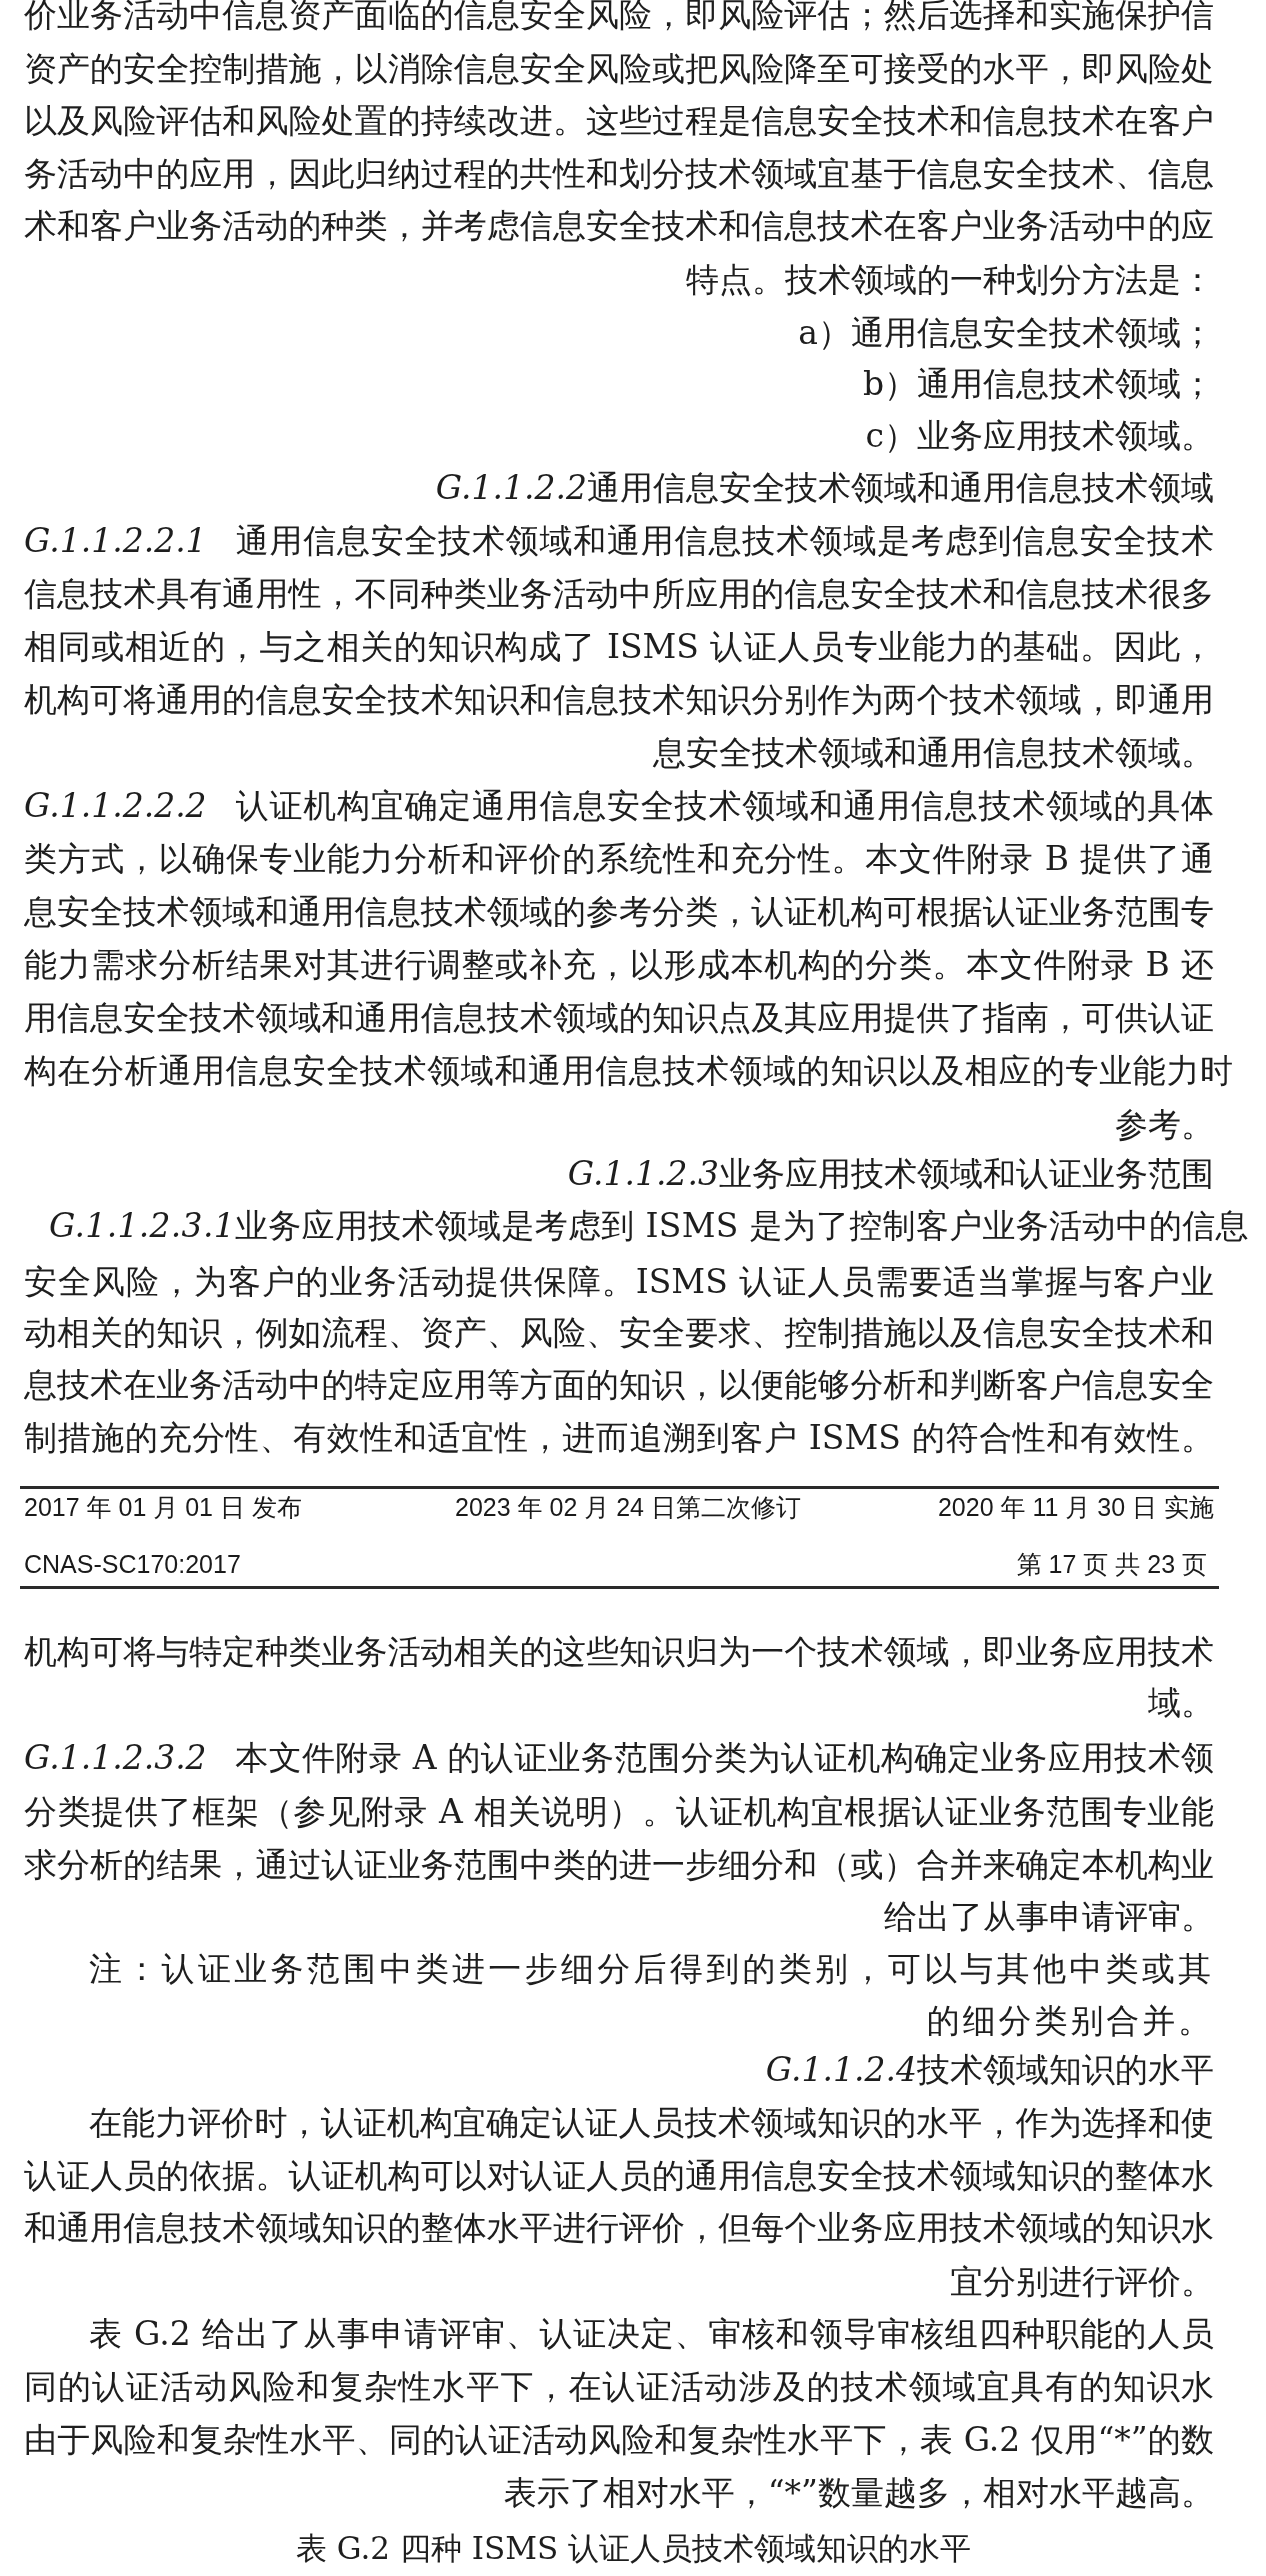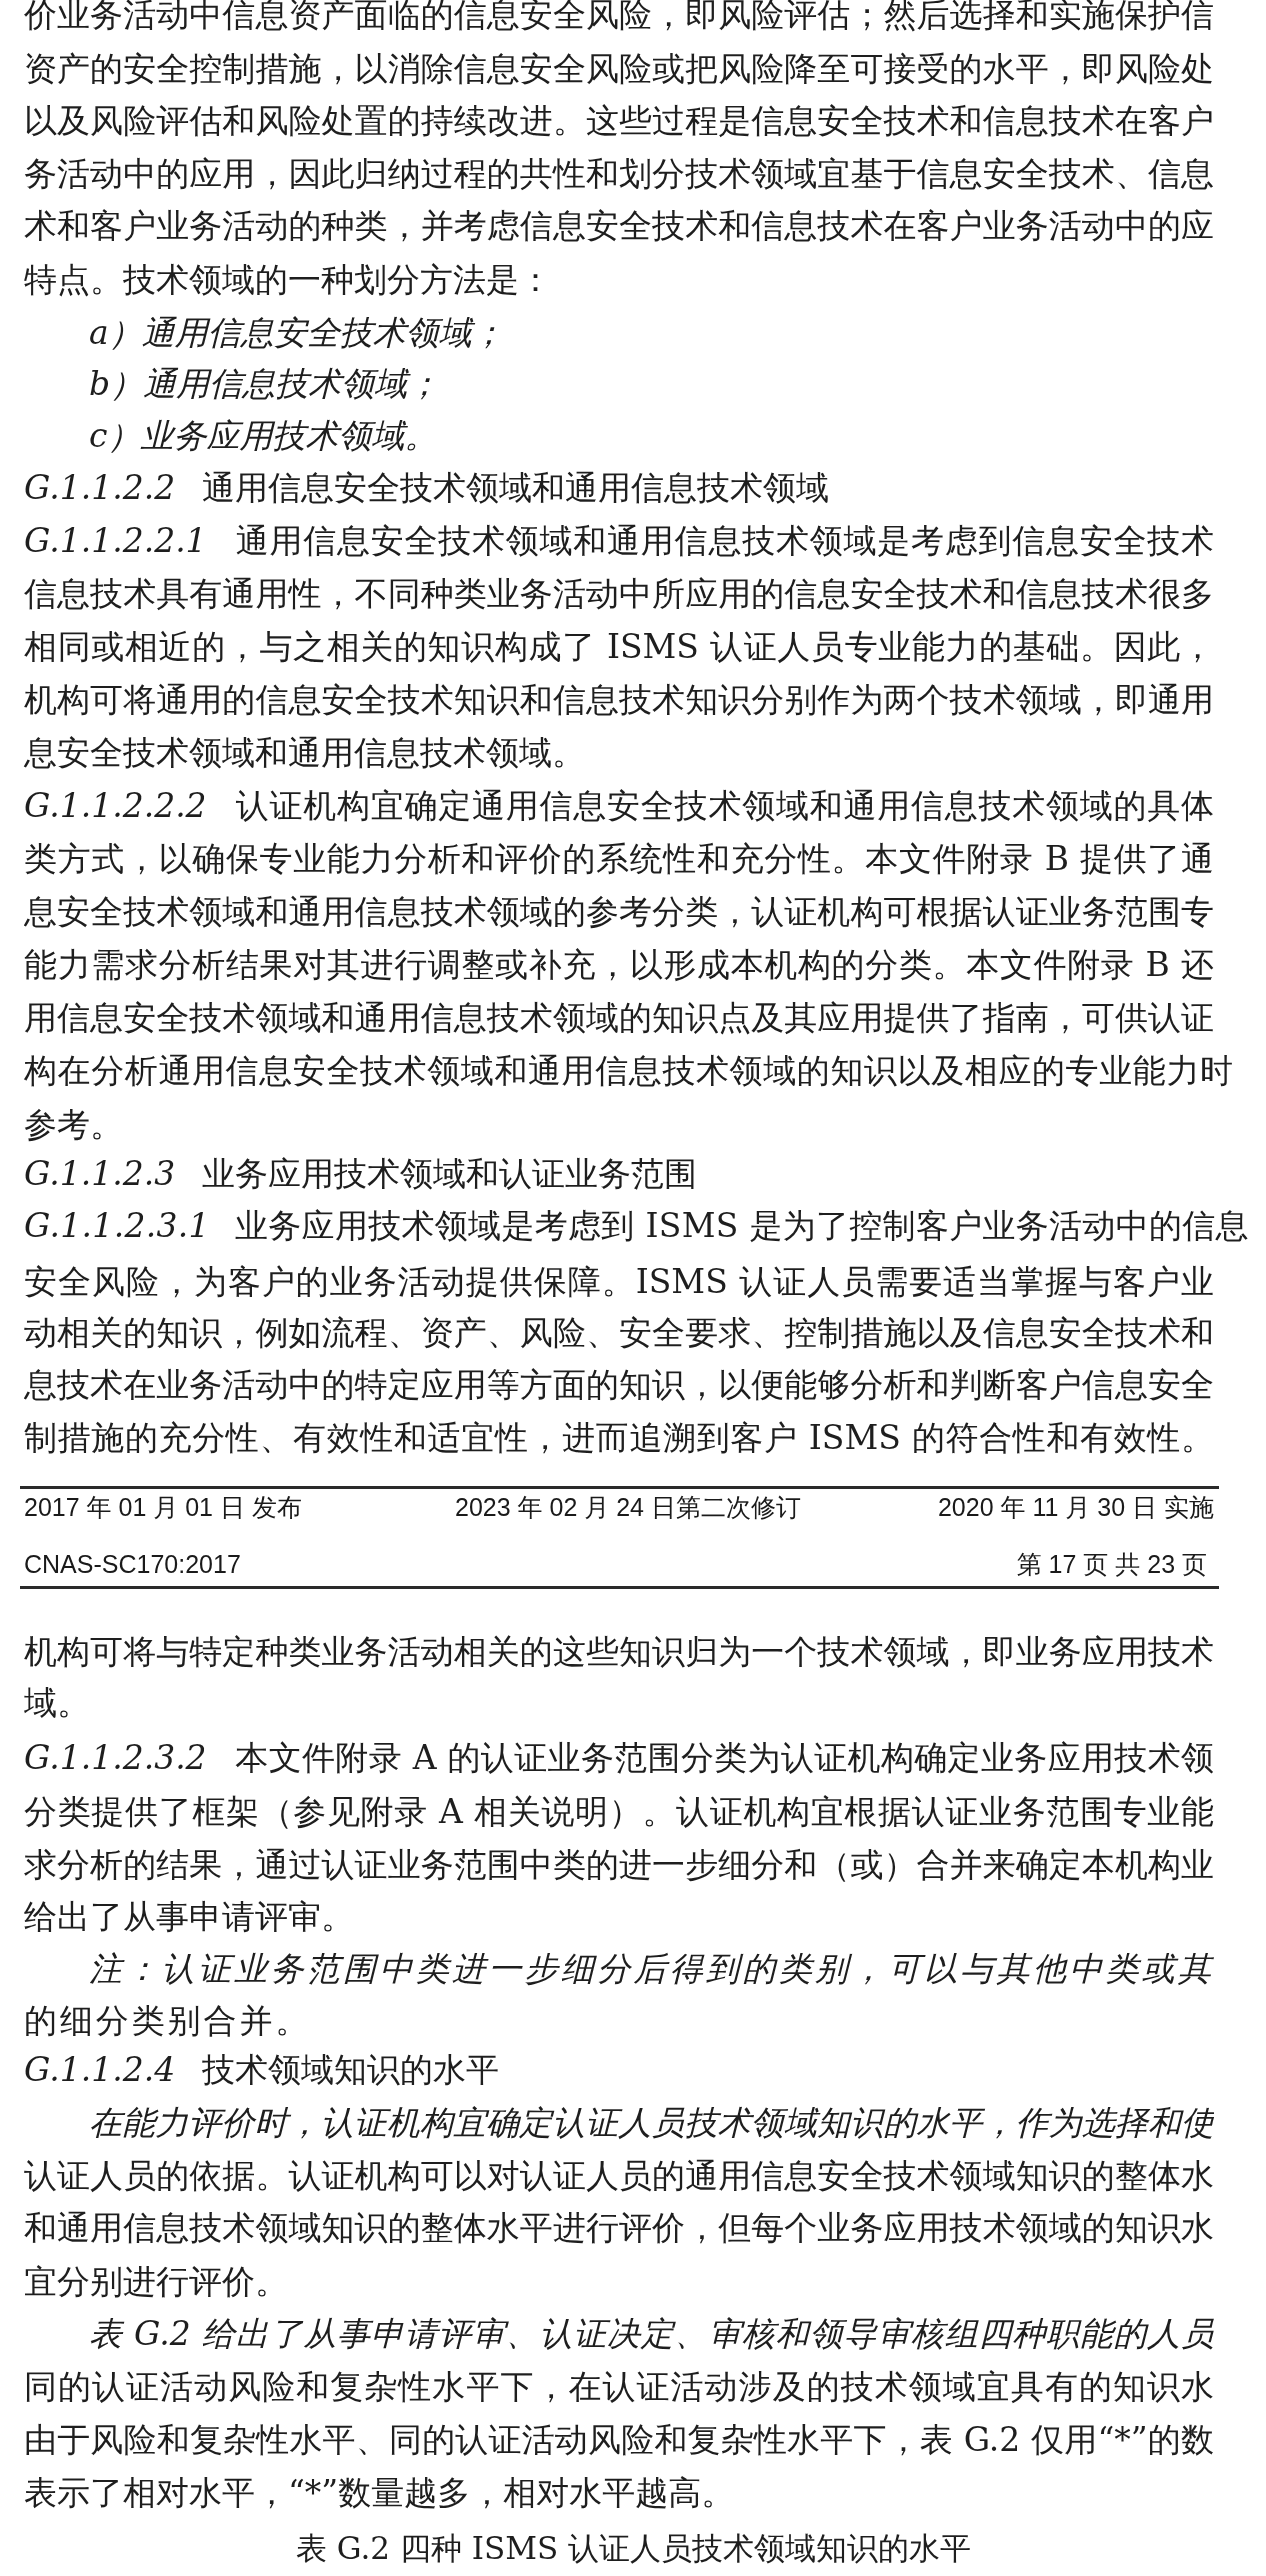--- a/index.html
+++ b/index.html
@@ -9,24 +9,24 @@
     position: absolute;
     left: 24px;
     width: 1190px;
     height: 43px;
     line-height: 43px;
     font-family: "DejaVu Serif", "Liberation Serif", serif;
     font-size: 33px;
     color: #1e1e1e;
     white-space: nowrap;
     overflow: visible;
-    text-align: left;
+    text-align: right;
   }
   .line.full { text-align: justify; text-align-last: justify; white-space: normal; overflow: hidden; }
-  .line.indent { left: 89px; width: 1125px; font-style: italic; }
+  .line.indent { left: 89px; width: 1125px; }
   .line.note { letter-spacing: 2.9px; }
   .line .num { display: inline-block; font-family: "DejaVu Serif", "Liberation Serif", serif; }
   .heading .num { width: 178px; font-style: italic; }
   .heading.sub .num { width: 211px; }
   .footer-rule {
     position: absolute; left: 19.5px; width: 1199px; height: 2.9px; background: #2a2a2a;
   }
   .footer-text {
     position: absolute; height: 35px; line-height: 35px;
     font-family: "Liberation Sans", "DejaVu Sans", sans-serif;

